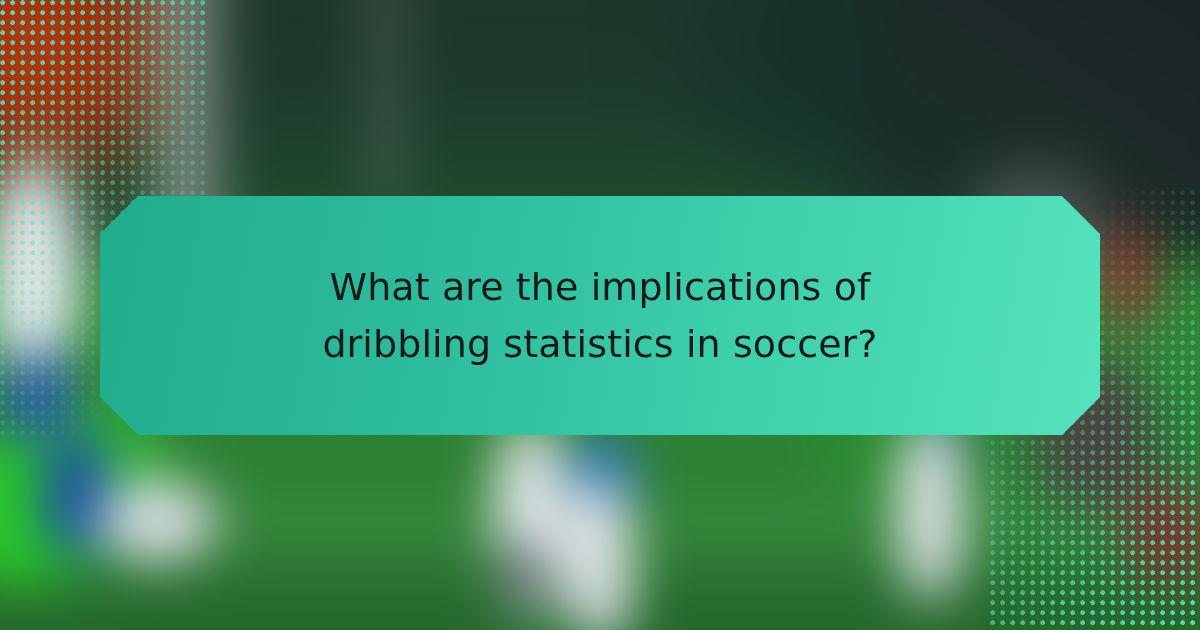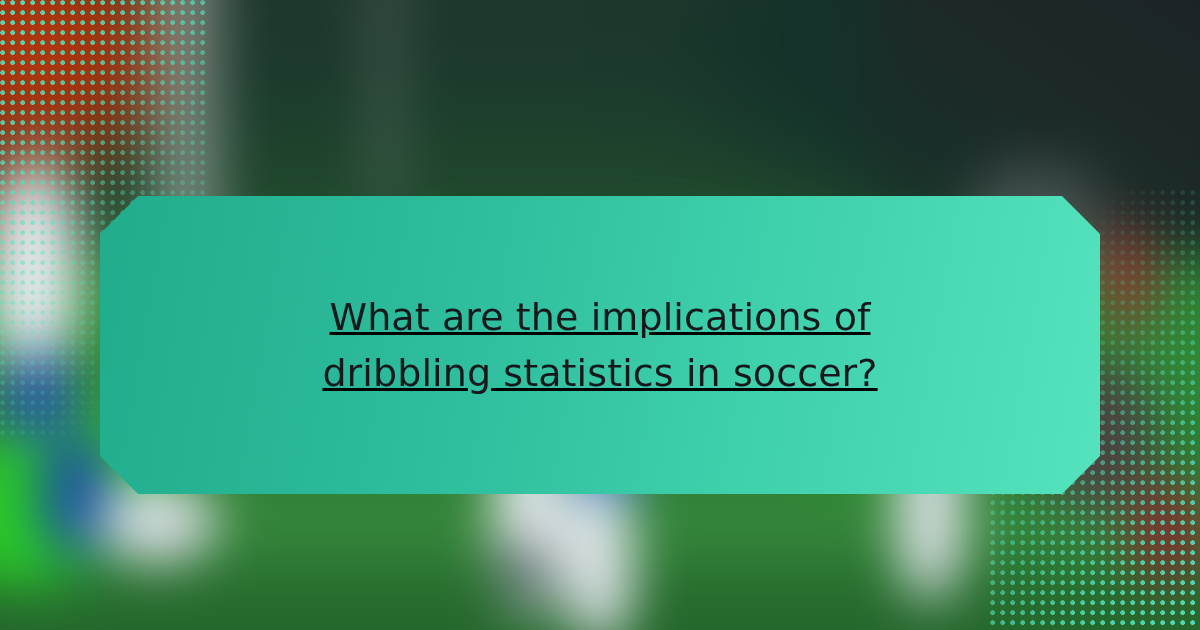--- a/index.html
+++ b/index.html
@@ -157,37 +157,36 @@
     mask-image: linear-gradient(315deg, rgba(0,0,0,1) 0%, rgba(0,0,0,0.85) 22%, rgba(0,0,0,0.35) 52%, rgba(0,0,0,0) 82%);
     opacity: 0.95;
   }
 
   
   .card {
     position: absolute;
     left: 100px;
     top: 196px;
     width: 1000px;
-    height: 298px;
+    height: 239px;
     background: linear-gradient(100deg, #21ad8c 0%, #2cbb9b 32%, #3ecfab 64%, #54e3bd 100%);
     clip-path: polygon(
       38px 0,
       calc(100% - 38px) 0,
       100% 38px,
       100% calc(100% - 38px),
       calc(100% - 38px) 100%,
       38px 100%,
       0 calc(100% - 38px),
       0 38px
     );
     display: flex;
     align-items: center;
     justify-content: center;
     filter: drop-shadow(0 10px 18px rgba(0,0,0,0.30));
-    text-decoration: underline;
   }
 
   .card-title {
     margin: 0;
     padding: 0 70px;
     text-align: center;
     font-size: 38px;
     line-height: 1.48;
     font-weight: 400;
     color: #15191c;

